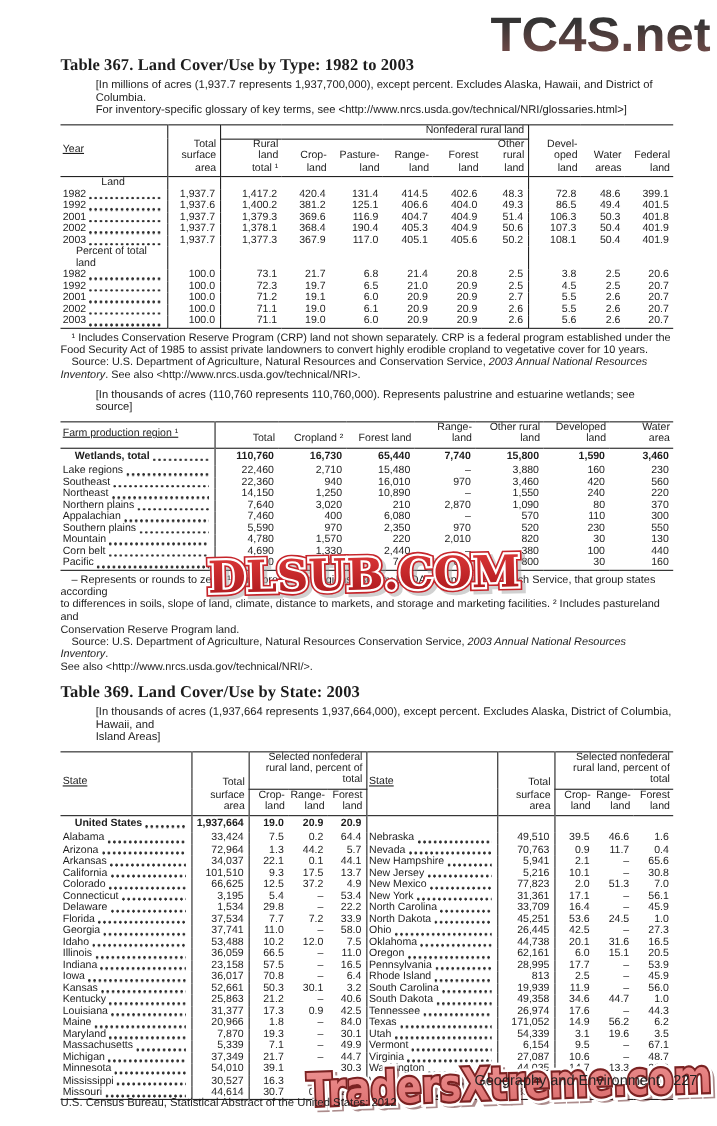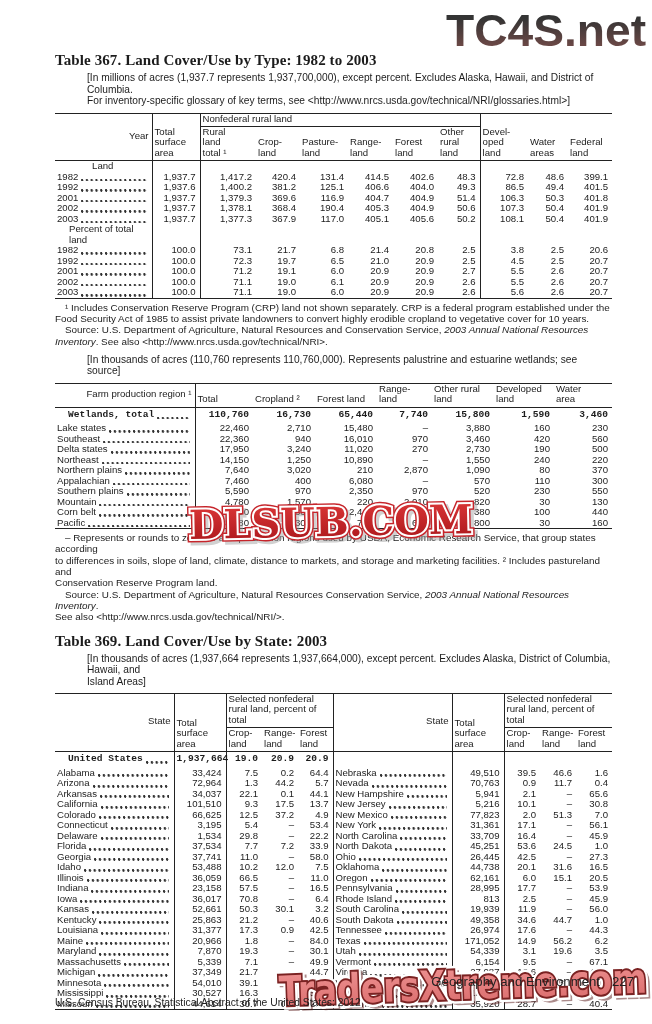--- a/index.html
+++ b/index.html
@@ -9,43 +9,43 @@
 
   .tt{font-family:"Liberation Serif",serif;font-weight:bold;font-size:15px;line-height:17px;
       margin:0 0 3px 0;white-space:pre-line;letter-spacing:.1px;}
   .note{font-size:10.2px;line-height:11.5px;margin:0 0 6px 0;white-space:pre-line;padding-left:32px;}
   .fnblock{margin:3px 0 7px 0;}
   .fn{font-size:9.9px;line-height:11.3px;margin:0;text-indent:10px;white-space:pre-line;}
   .fn i{font-style:italic;}
 
   table.t{border-collapse:collapse;table-layout:fixed;width:557px;font-size:9.6px;}
   table.t th,table.t td{padding:0 3px 0 2px;font-weight:normal;}
-  table.t th{line-height:10.4px;white-space:pre-line;vertical-align:bottom;text-align:left;padding-bottom:2px;}
-  table.t th.c{text-align:right;vertical-align:middle;}
+  table.t th{line-height:10.4px;white-space:pre-line;vertical-align:bottom;text-align:right;padding-bottom:2px;}
+  table.t th.c{text-align:left;vertical-align:middle;text-decoration:underline;}
   table.t td{line-height:10.5px;vertical-align:bottom;}
   table.t td.n{text-align:right;padding-right:4px;}
   table.t{border-top:1.2px solid #222;border-bottom:1.6px solid #222;}
   table.t thead{border-bottom:1.4px solid #222;}
   th.sp{text-align:center;vertical-align:bottom;border-left:1px solid #222;border-right:1px solid #222;
         border-bottom:1px solid #222;padding-bottom:1px;}
   th.sp2{text-align:center;vertical-align:bottom;border-left:1px solid #222;border-bottom:1px solid #222;padding-bottom:1px;}
 
   #t367 tbody td:nth-child(1),#t367 th.c1{border-right:1px solid #222;}
   #t367 tbody td:nth-child(2),#t367 th.c2{border-right:1px solid #222;}
   #t367 tbody td:nth-child(8),#t367 th.c8{border-right:1px solid #222;}
   #t368 tbody td:nth-child(1),#t368 th.c1{border-right:1px solid #222;}
   #t369 tbody td:nth-child(1),#t369 tbody td:nth-child(2),#t369 tbody td:nth-child(5),
   #t369 tbody td:nth-child(6),#t369 tbody td:nth-child(7),#t369 th.br{border-right:1px solid #222;}
 
   td.rl{padding-right:0;}
   .lw{display:flex;align-items:flex-end;}
   .lab{white-space:nowrap;}
   .leader{flex:1;height:2.6px;margin:0 2px 1px 3px;background-image:radial-gradient(circle at 1.2px 1.2px,#2e2e2e 1px,rgba(0,0,0,0) 1.35px);
           background-size:4.8px 2.6px;background-repeat:repeat-x;}
-  tr.b td{font-weight:bold;padding-top:2px;padding-bottom:3px;font-family:Liberation Mono, monospace;}
+  tr.b td{font-weight:bold;padding-top:2px;padding-bottom:3px;}
   td.sec{text-align:center;padding-top:3px;line-height:11px;}
   td.ind .lw{padding-left:11px;}
 
   .wm{position:absolute;pointer-events:none;}
   #wm-top{top:2px;right:0;}
   #wm-mid{left:176px;top:492px;transform:rotate(-1.2deg);}
   #wm-bot{left:268px;top:950px;transform:rotate(-2deg);}
 
   .pagefoot-right{position:absolute;right:18px;top:974px;font-size:13.2px;color:#222;}
   .pagefoot-right .pg{margin-left:12px;}
@@ -389,21 +389,21 @@
           <td class="n">65,440</td>
           <td class="n">7,740</td>
           <td class="n">15,800</td>
           <td class="n">1,590</td>
           <td class="n">3,460</td>
         </tr>
 
     <tr>
       <td class="rl">
               <div class="lw">
-                <span class="lab">Lake states</span>
+                <span class="lab">Lake regions</span>
                 <span class="leader"></span>
               </div>
             </td>
       <td class="n">22,460</td>
       <td class="n">2,710</td>
       <td class="n">15,480</td>
       <td class="n">–</td>
       <td class="n">3,880</td>
       <td class="n">160</td>
       <td class="n">230</td>
@@ -418,35 +418,20 @@
             </td>
       <td class="n">22,360</td>
       <td class="n">940</td>
       <td class="n">16,010</td>
       <td class="n">970</td>
       <td class="n">3,460</td>
       <td class="n">420</td>
       <td class="n">560</td>
     </tr>
 
-    <tr>
-      <td class="rl">
-              <div class="lw">
-                <span class="lab">Delta states</span>
-                <span class="leader"></span>
-              </div>
-            </td>
-      <td class="n">17,950</td>
-      <td class="n">3,240</td>
-      <td class="n">11,020</td>
-      <td class="n">270</td>
-      <td class="n">2,730</td>
-      <td class="n">190</td>
-      <td class="n">500</td>
-    </tr>
 
     <tr>
       <td class="rl">
               <div class="lw">
                 <span class="lab">Northeast</span>
                 <span class="leader"></span>
               </div>
             </td>
       <td class="n">14,150</td>
       <td class="n">1,250</td>

